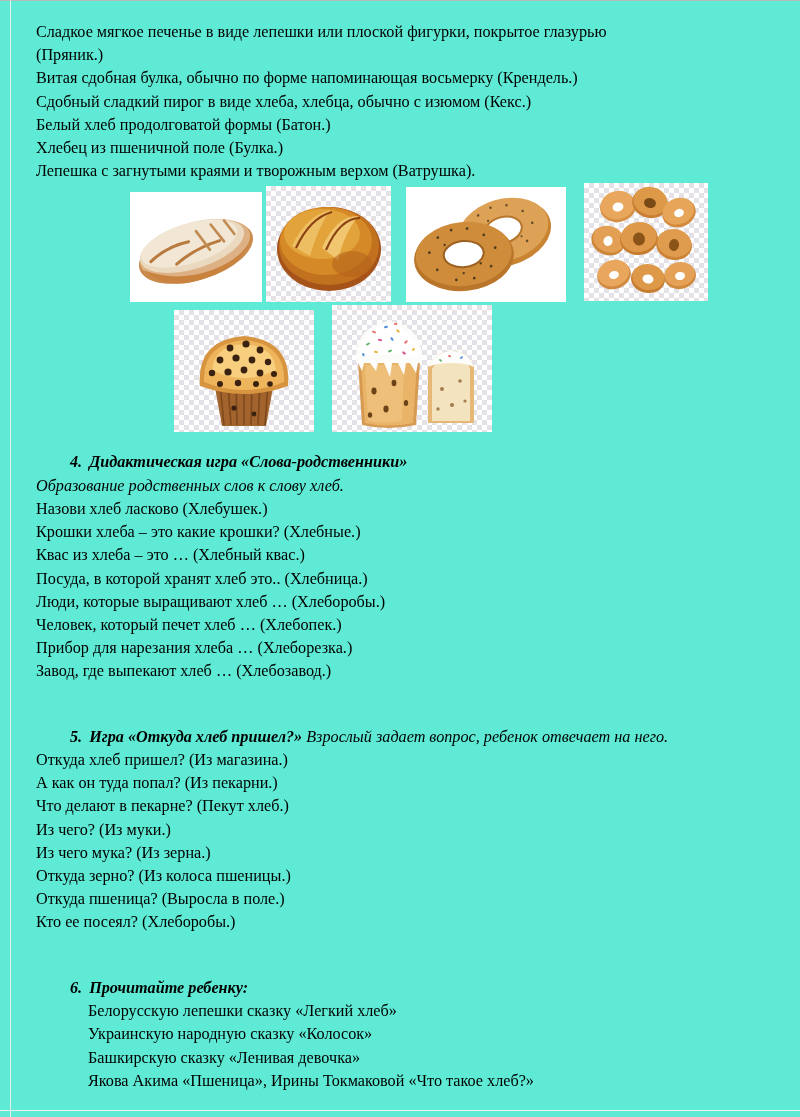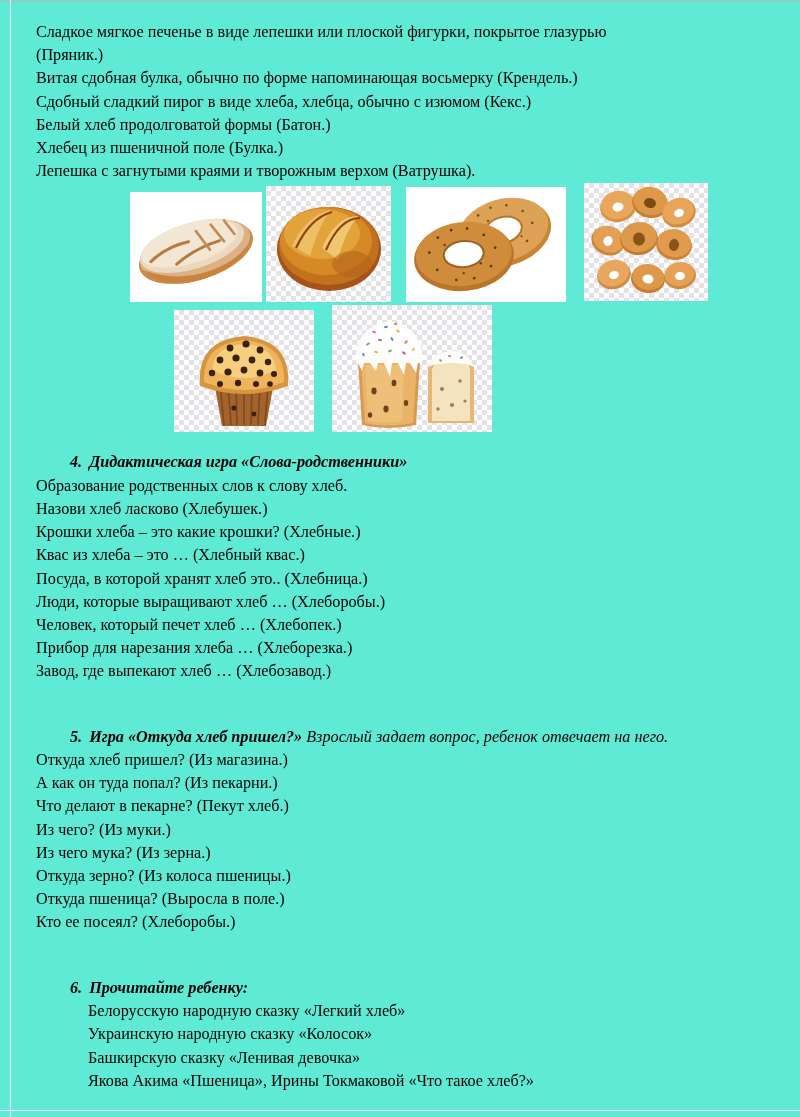--- a/index.html
+++ b/index.html
@@ -66,20 +66,21 @@
     line-height: 23.4px;
     margin: 0;
   }
   .heading .num { margin-right: 7px; }
   .heading-indent { padding-left: 34px; margin-top: 19px; }
   .heading .normal-italic {
     font-weight: normal;
     font-style: italic;
   }
   .subtitle {
+    font-style: italic;
     font-size: 16.2px;
     line-height: 23.2px;
     margin: 0;
   }
   .sub-indent { padding-left: 52px; }
 
   
   .pics {
     position: relative;
     width: 730px;
@@ -375,21 +376,21 @@
       <p class="line">Из чего мука? (Из зерна.)</p>
       <p class="line">Откуда зерно? (Из колоса пшеницы.)</p>
       <p class="line">Откуда пшеница? (Выросла в поле.)</p>
       <p class="line">Кто ее посеял? (Хлеборобы.)</p>
     </div>
 
     <div class="blank"></div>
 
     <div>
       <p class="heading heading-indent"><span class="num">6.</span><span>Прочитайте ребенку:</span></p>
-      <p class="line sub-indent">Белорусскую народную сказку «Легкий хлеб»</p>
+      <p class="line sub-indent">Белорусскую лепешки сказку «Легкий хлеб»</p>
       <p class="line sub-indent">Украинскую народную сказку «Колосок»</p>
       <p class="line sub-indent">Башкирскую сказку «Ленивая девочка»</p>
       <p class="line sub-indent">Якова Акима «Пшеница», Ирины Токмаковой «Что такое хлеб?»</p>
     </div>
 
     <div class="blank"></div>
     <div class="blank-sm"></div>
 
     <div>
       <p class="footer-note">Используемая литература:</p>

